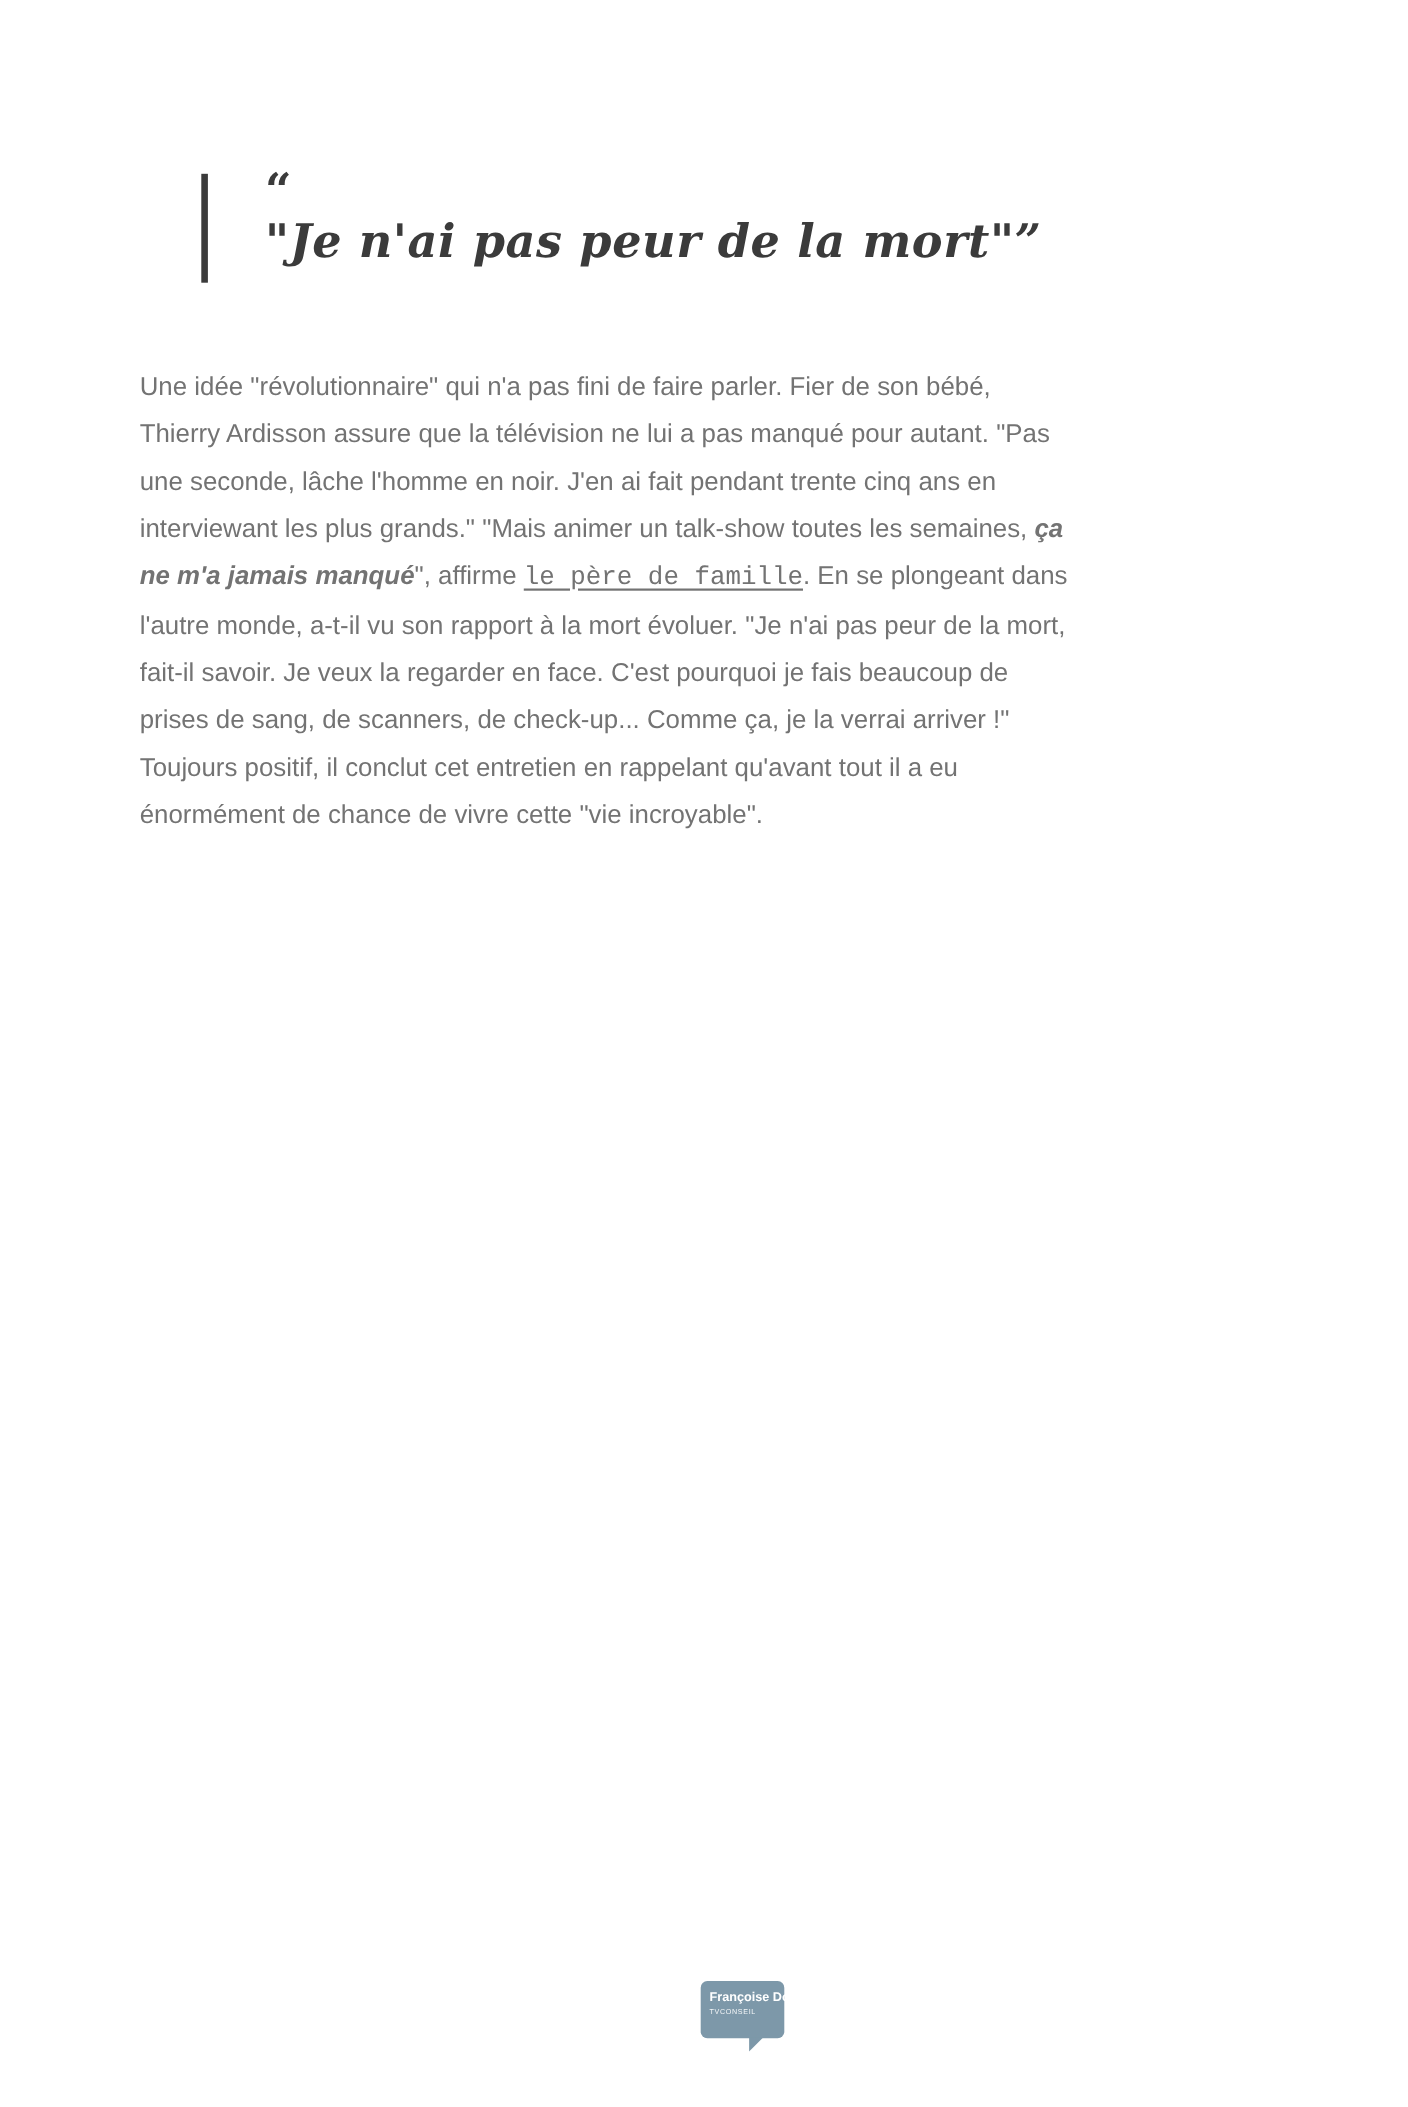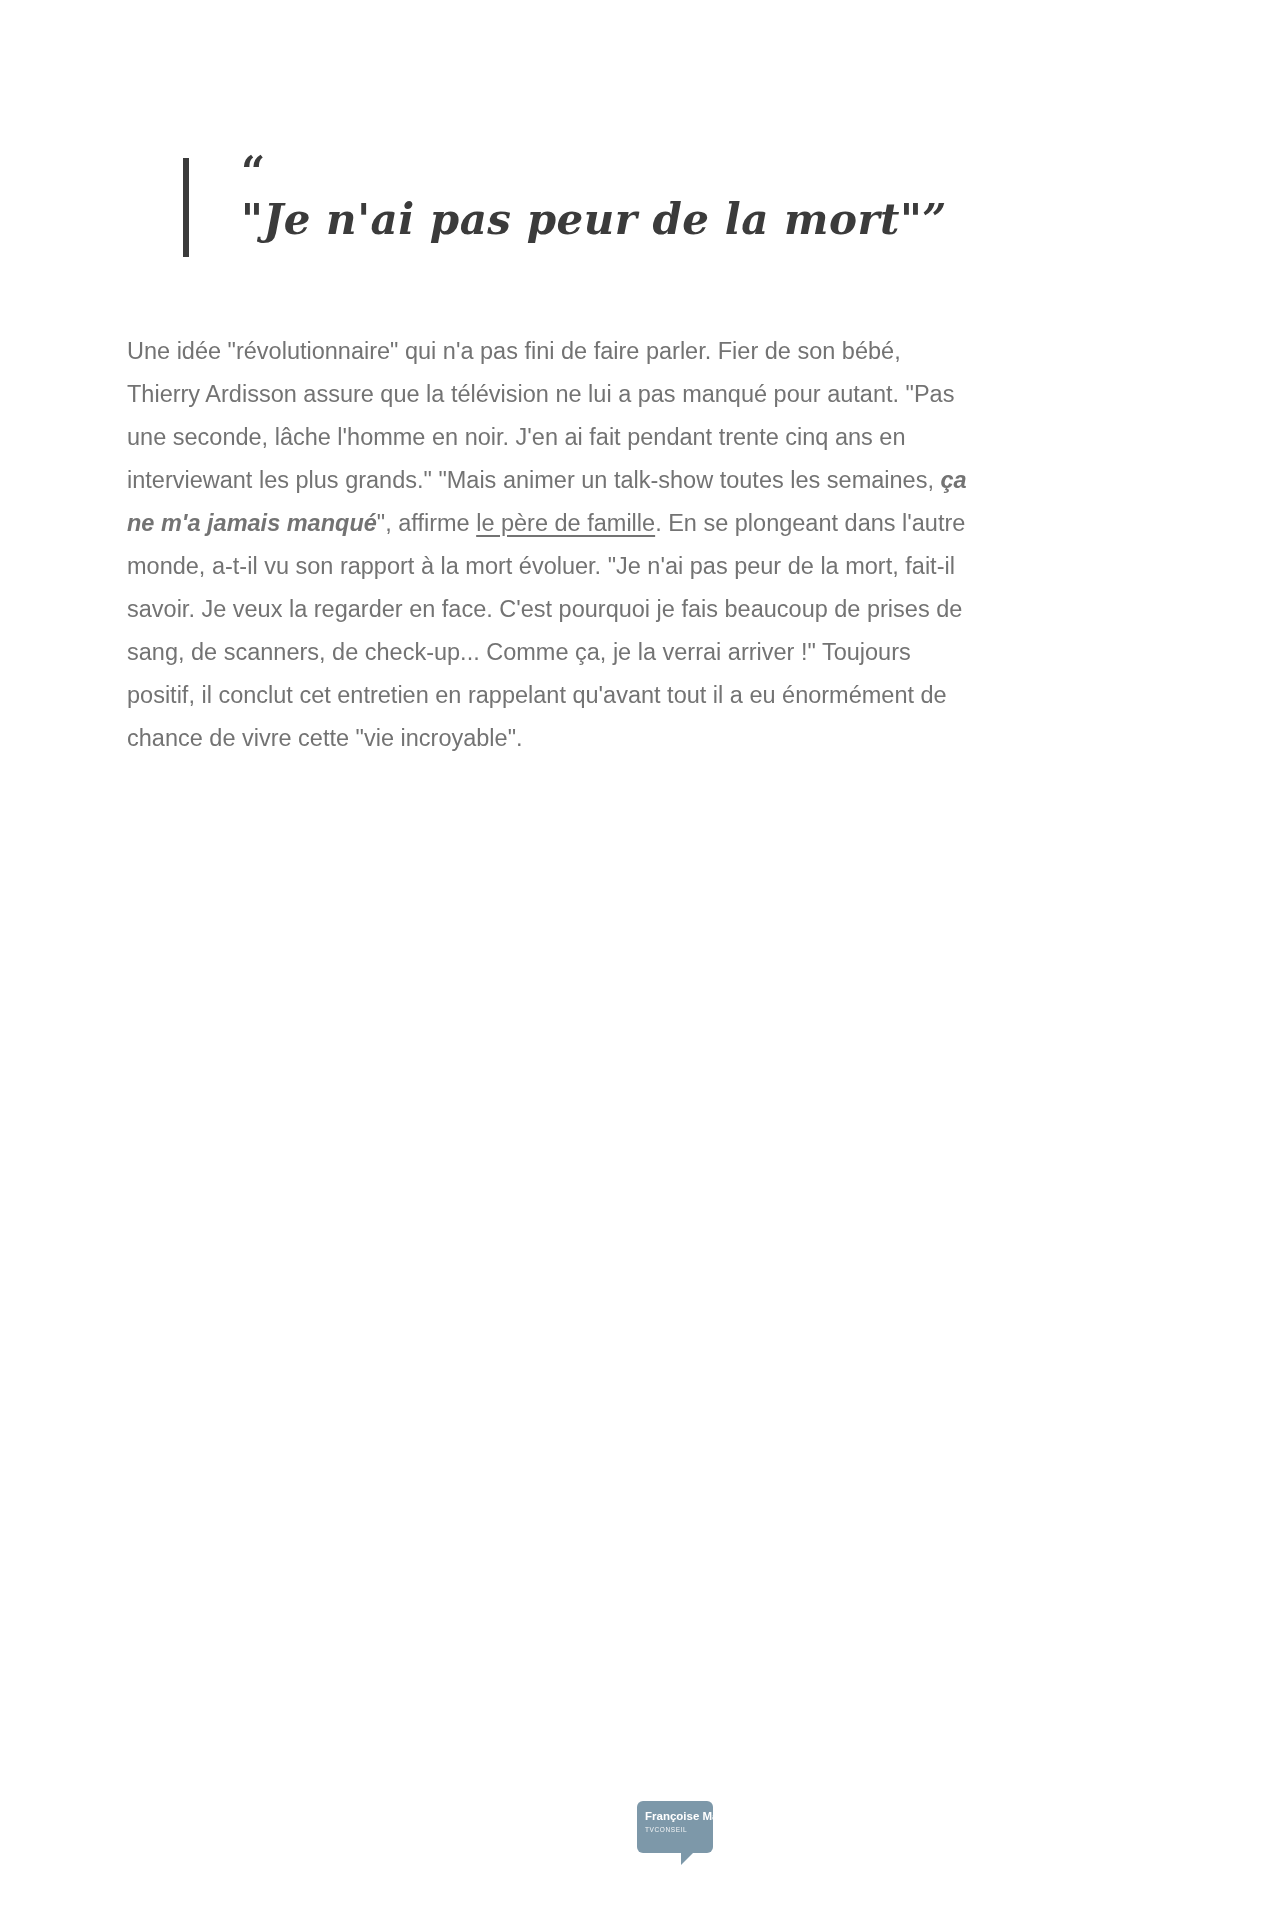--- a/index.html
+++ b/index.html
@@ -57,20 +57,21 @@
   }
   .run.normal { font-style: normal; }
   .run.italic { }
   .run.bold-italic { font-style: italic; font-weight: 700; }
   .run.link {
     font-style: normal;
     color: inherit;
     text-decoration: underline;
     text-underline-offset: 4px;
     cursor: pointer;
+    font-family: Liberation Mono, monospace;
   }
 
   
   .logo {
     position: absolute;
     top: 1801px;
     left: 637px;
     width: 76px;
     height: 52px;
     background: var(--logo-bg, #7d98a9);
@@ -109,15 +110,15 @@
 <body>
 
 <blockquote class="quote-block">
   <span class="quote-mark">“</span>
   <div class="quote-heading">"Je n'ai pas peur de la mort"”</div>
 </blockquote>
 
 <p class="article"><span class="run normal">Une idée "</span><span class="run italic">révolutionnaire</span><span class="run normal">" qui n'a pas fini de faire parler. Fier de son bébé, Thierry Ardisson assure que la télévision ne lui a pas manqué pour autant. </span><span class="run italic">"Pas une seconde,</span><span class="run normal"> lâche l'homme en noir. </span><span class="run italic">J'en ai fait pendant trente cinq ans en interviewant les plus grands.</span><span class="run normal">" </span><span class="run italic">"Mais animer un talk-show toutes les semaines, </span><span class="run bold-italic">ça ne m'a jamais manqué</span><span class="run normal">", affirme </span><a class="run link">le père de famille</a><span class="run normal">. En se plongeant dans l'autre monde, a-t-il vu son rapport à la mort évoluer. "</span><span class="run italic">Je n'ai pas peur de la mort</span><span class="run normal">, fait-il savoir. </span><span class="run italic">Je veux la regarder en face. C'est pourquoi je fais beaucoup de prises de sang, de scanners, de check-up... Comme ça, je la verrai arriver !</span><span class="run normal">" Toujours positif, il conclut cet entretien en rappelant qu'avant tout il a eu énormément de chance de vivre cette "</span><span class="run italic">vie incroyable</span><span class="run normal">".</span></p>
 
 <div class="logo">
-  <div class="logo-name">Françoise Mais</div>
+  <div class="logo-name">Françoise Doux</div>
   <div class="logo-sub">TVCONSEIL</div>
 </div>
 
 </body></html>

